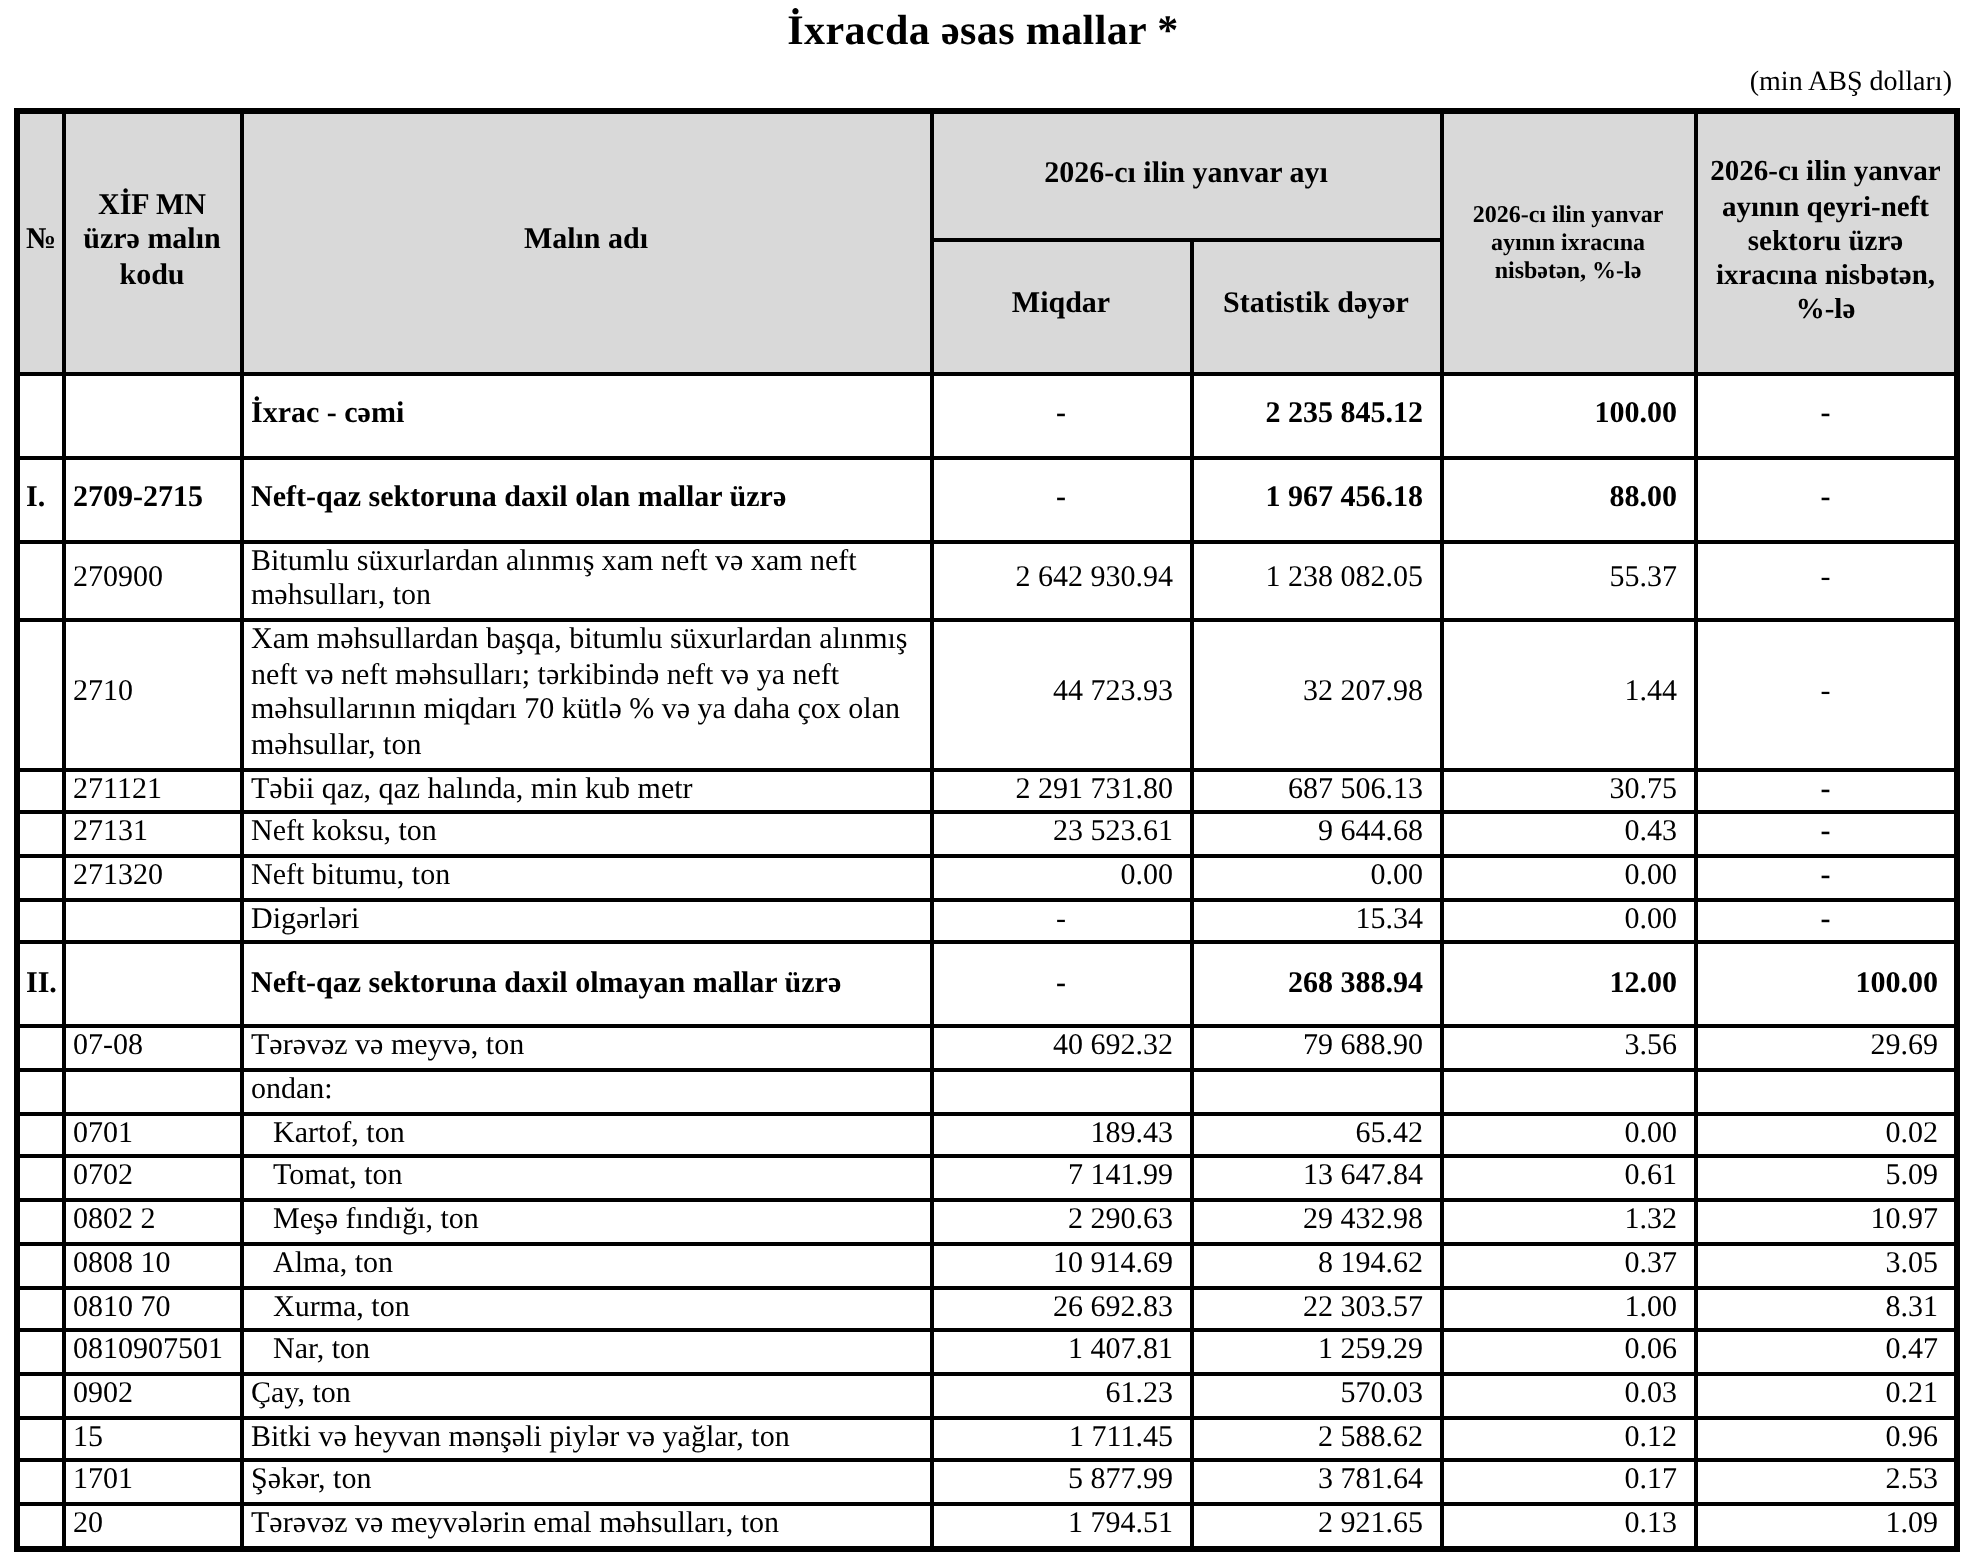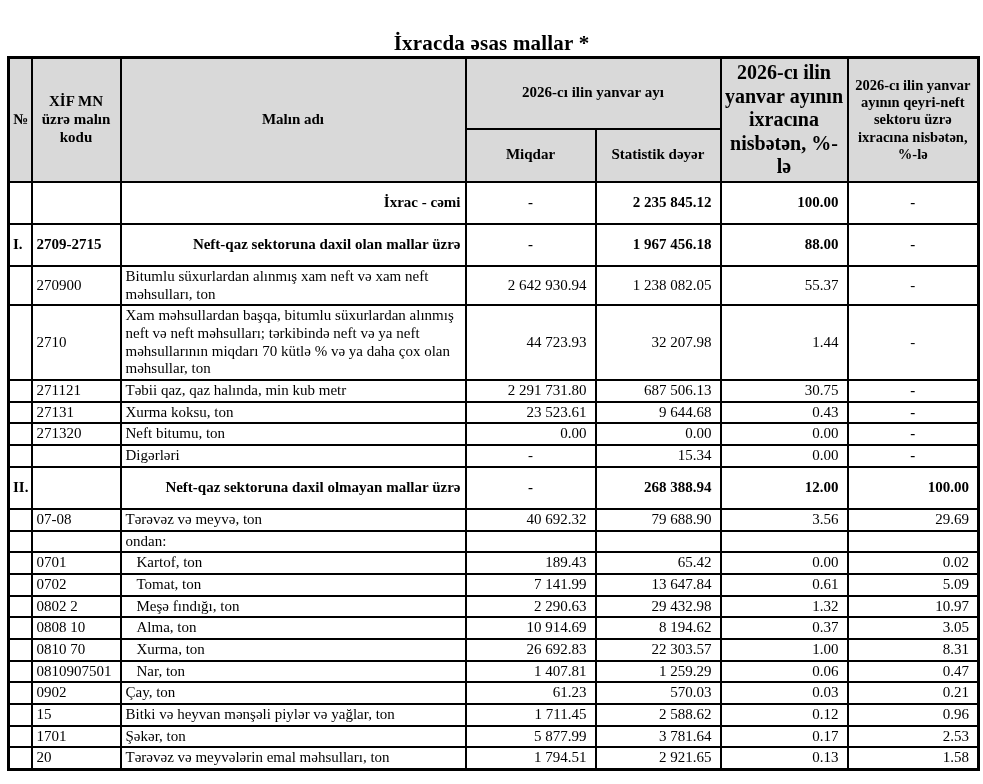--- a/index.html
+++ b/index.html
@@ -11,21 +11,20 @@
     overflow: hidden;
   }
   .page { width: 983px; height: 784px; position: relative; }
 
   .title {
     text-align: center;
     font-size: 21px;
     font-weight: bold;
     padding-top: 3px;
     letter-spacing: 0.2px;
-    margin-top: 28px;
   }
   .unit-note {
     text-align: right;
     font-size: 14px;
     padding: 6px 7px 4px 0;
   }
 
   table.main {
     border-collapse: collapse;
     table-layout: fixed;
@@ -40,51 +39,52 @@
     line-height: 1.18;
     overflow: hidden;
   }
   thead th {
     background: #d9d9d9;
     font-weight: bold;
     text-align: center;
     padding: 2px 3px;
   }
   th.hdr-span { height: 64px; font-size: 15px; margin-left: 14px; }
-  th.hdr-sub  { height: 48px; }
-  th.hdr-share { font-size: 20px; }
+  th.hdr-sub  { height: 67px; }
+  th.hdr-share { font-size: 12px; }
   th.hdr-nonoil { font-size: 14.5px; }
 
   col.c-no       { width: 23px; }
   col.c-code     { width: 89px; }
   col.c-name     { width: 345px; }
   col.c-miqdar   { width: 130px; }
   col.c-statistik{ width: 125px; }
   col.c-share    { width: 127px; }
   col.c-nonoil   { width: 131px; }
 
   td { height: 21px; padding: 1px 3px; }
   td.col-no   { text-align: left; padding-left: 3px; font-weight: bold; }
   td.col-code { text-align: left; padding-left: 4px; margin-top: 16px; }
   td.col-name { text-align: left; padding-left: 4px; padding-right: 4px; }
   td.col-miqdar, td.col-statistik, td.col-share, td.col-nonoil {
     text-align: right; padding-right: 8px;
   }
   td.dash { text-align: center; padding-right: 3px; }
   td.b { font-weight: bold; }
-  td.c { text-align: right; }
+  td.c { text-align: left; }
   td.ind1 { padding-left: 15px; }
   td.ind2 { }
   tr.section td { height: 42px; }
 </style>
 </head>
 <body>
 
 <div class="page">
   <div class="title">İxracda əsas mallar *</div>
+  <div class="unit-note">(min ABŞ dolları)</div>
 
   <table class="main">
     <colgroup>
       <col class="c-no">
         <col class="c-code">
         <col class="c-name">
       <col class="c-miqdar">
         <col class="c-statistik">
         <col class="c-share">
         <col class="c-nonoil">
@@ -145,21 +145,21 @@
           <td class="col-code">271121</td>
           <td class="col-name">Təbii qaz, qaz halında, min kub metr</td>
           <td class="col-miqdar">2 291 731.80</td>
           <td class="col-statistik">687 506.13</td>
           <td class="col-share">30.75</td>
           <td class="col-nonoil dash b">-</td>
         </tr>
         <tr>
           <td class="col-no"></td>
           <td class="col-code">27131</td>
-          <td class="col-name">Xurma koksu, ton</td>
+          <td class="col-name">Neft koksu, ton</td>
           <td class="col-miqdar">23 523.61</td>
           <td class="col-statistik">9 644.68</td>
           <td class="col-share">0.43</td>
           <td class="col-nonoil dash b">-</td>
         </tr>
         <tr>
           <td class="col-no"></td>
           <td class="col-code">271320</td>
           <td class="col-name">Neft bitumu, ton</td>
           <td class="col-miqdar">0.00</td>
@@ -284,17 +284,17 @@
           <td class="col-share">0.17</td>
           <td class="col-nonoil">2.53</td>
         </tr>
         <tr>
           <td class="col-no"></td>
           <td class="col-code">20</td>
           <td class="col-name">Tərəvəz və meyvələrin emal məhsulları, ton</td>
           <td class="col-miqdar">1 794.51</td>
           <td class="col-statistik">2 921.65</td>
           <td class="col-share">0.13</td>
-          <td class="col-nonoil">1.58</td>
+          <td class="col-nonoil">1.09</td>
         </tr>
       </tbody>
   </table>
 </div>
 
 </body></html>

